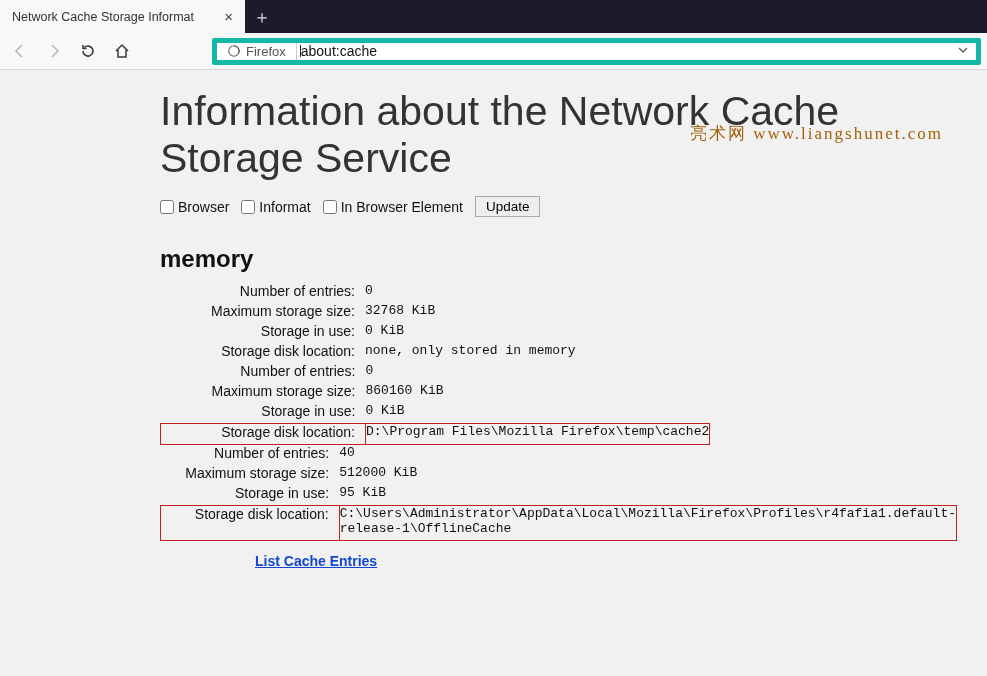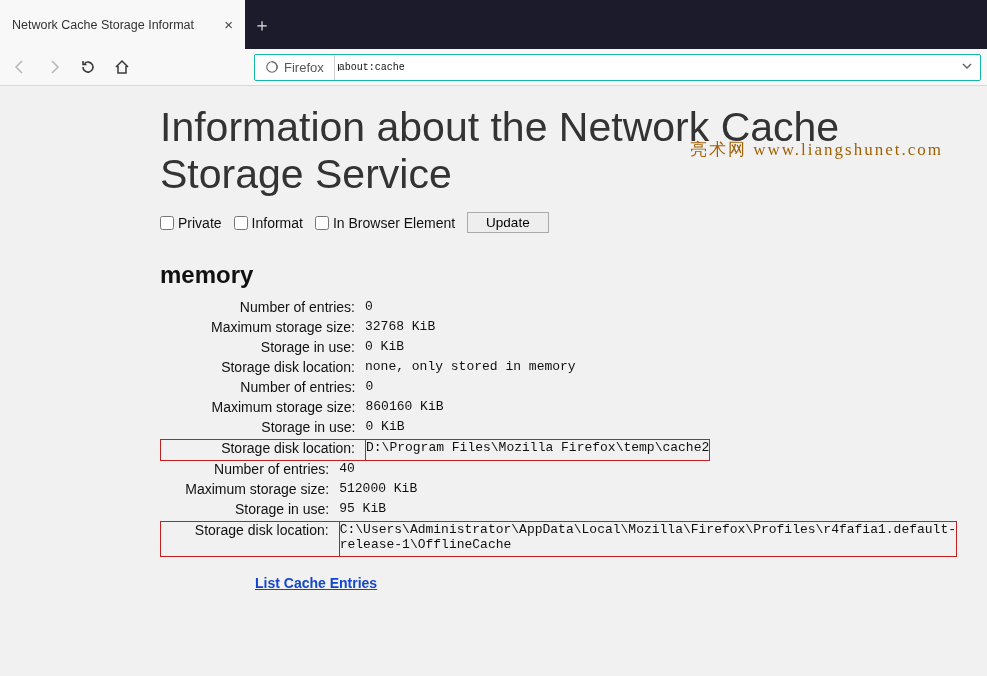--- a/index.html
+++ b/index.html
@@ -10,21 +10,21 @@
     font-family: "Segoe UI", Arial, sans-serif;
     background: #f1f1f1;
     overflow: hidden;
     font-size: 13px;
     color: #111;
   }
 
   
   .tabstrip {
     background: #1c1b2c;
-    height: 49px;
+    height: 33px;
     display: flex;
     align-items: stretch;
     padding-left: 0;
   }
   .tab {
     background: #f8f8f9;
     width: 245px;
     display: flex;
     align-items: center;
     padding: 0 10px 0 12px;
@@ -71,48 +71,47 @@
     display: flex;
     align-items: center;
     justify-content: center;
     color: #3a3a3a;
     border-radius: 3px;
   }
   .tb-btn.disabled { color: #b8b8b8; }
   .tb-btn svg { width: 16px; height: 16px; }
 
   .urlbar {
-    margin-left: 112px;
+    margin-left: 70px;
     flex: 1;
     height: 27px;
-    border: 1px solid #14b8a6;
+    border: 5px solid #14b8a6;
     background: #fff;
     display: flex;
     align-items: center;
     border-radius: 2px;
   }
   .urlbar-identity {
     padding: 0 10px;
     border-right: 1px solid #ccc;
     display: flex;
     align-items: center;
     gap: 5px;
     color: #555;
     font-size: 13px;
     height: 100%;
   }
   .urlbar-identity svg { width: 14px; height: 14px; }
   .urlbar-input {
     flex: 1;
     padding: 0 4px;
-    font-size: 10px;
+    font-size: 14px;
     outline: none;
     border: none;
     position: relative;
-    font-family: Liberation Mono, monospace;
   }
   .urlbar-input .caret {
     border-left: 1px solid #222;
     position: absolute;
     left: 3.5px;
     top: 2px;
     bottom: 2px;
   }
   .urlbar-drop {
     width: 26px;
@@ -138,21 +137,21 @@
     gap: 6px;
     font-size: 14px;
     margin-bottom: 28px;
   }
   .controls label { display: flex; align-items: center; gap: 4px; margin-right: 6px;}
   .controls input[type=checkbox] { width: 14px; height: 14px; margin:0;}
   .controls button {
     border: 1px solid #aaa;
     background: #eee;
     font-size: 13.5px;
-    padding: 2px 18px;
+    padding: 2px 10px;
     cursor: pointer;
   }
 
   .watermark {
     position: absolute;
     top: 52px;
     right: 44px;
     color: #a16207;
     font-family: "SimSun","NSimSun",serif;
     font-size: 17px;
@@ -175,21 +174,21 @@
     font-size: 14px;
   }
   table.kv td.v {
     font-family: "Simsun","Courier New", monospace;
     font-size: 13px;
     color: #111;
   }
   .hl { border: 1px solid #c02020; padding: 0 2px; }
 
   a.link { color: #1146d0; font-weight: 700; text-decoration: underline; font-size: 14px;}
-  .link-wrap { margin-left: 95px; margin-top: 18px; }
+  .link-wrap { margin-left: 95px; margin-top: 12px; }
 
 </style>
 </head>
 <body>
 
 <div class="tabstrip">
   <div class="tab">
     <span class="tab-title">Network Cache Storage Informat</span>
     <span class="tab-close">×</span>
   </div>
@@ -238,21 +237,21 @@
   </div>
 </div>
 
 <div class="page">
 
   <h1>Information about the Network Cache Storage Service</h1>
 
   <div class="controls">
     <label>
       <input type="checkbox" style="">
-      <span>Private</span>
+      <span>Browser</span>
     </label>
     <label>
       <input type="checkbox" style="">
       <span>Informat</span>
     </label>
     <label>
       <input type="checkbox" style="">
       <span>In Browser Element</span>
     </label>
     <button>Update</button>

